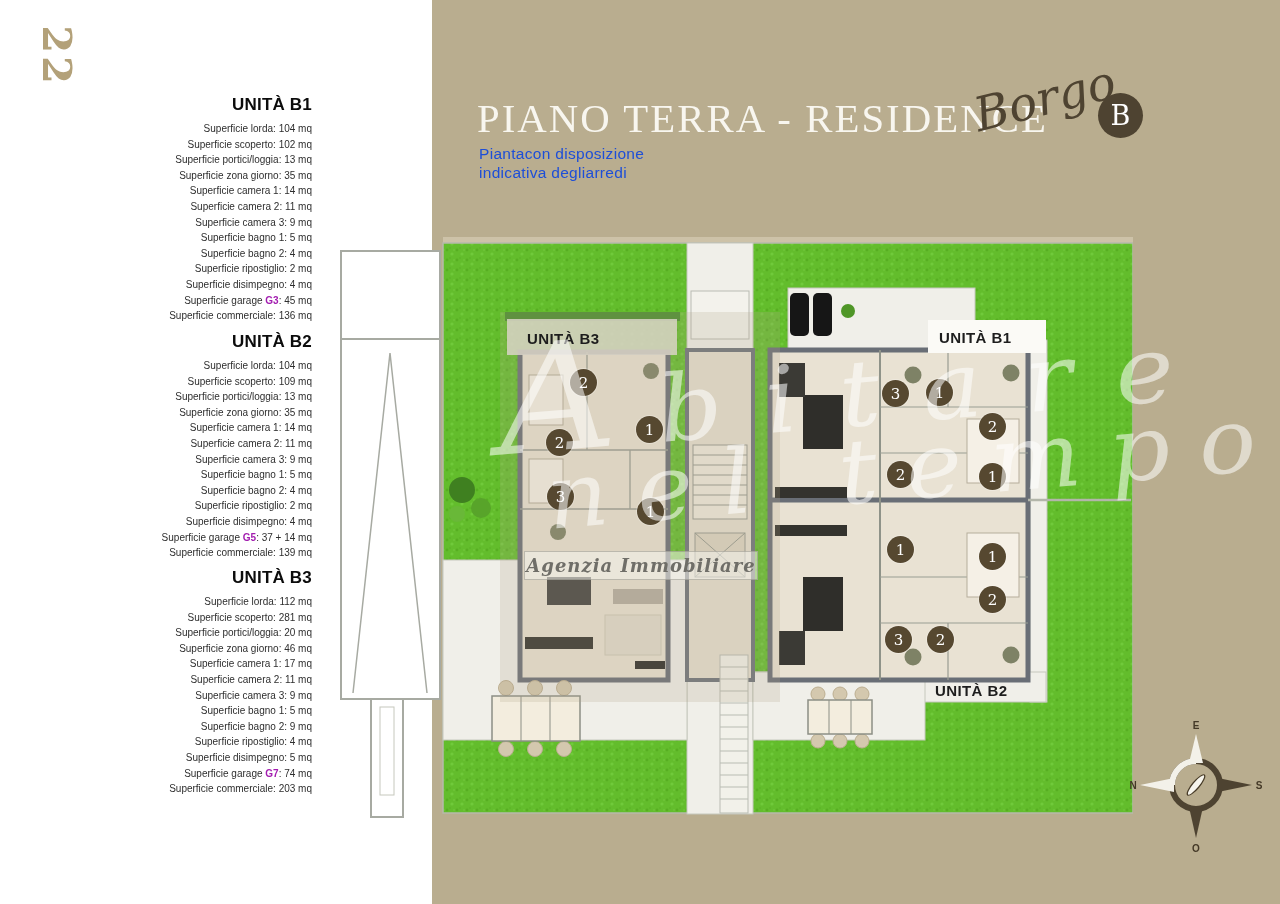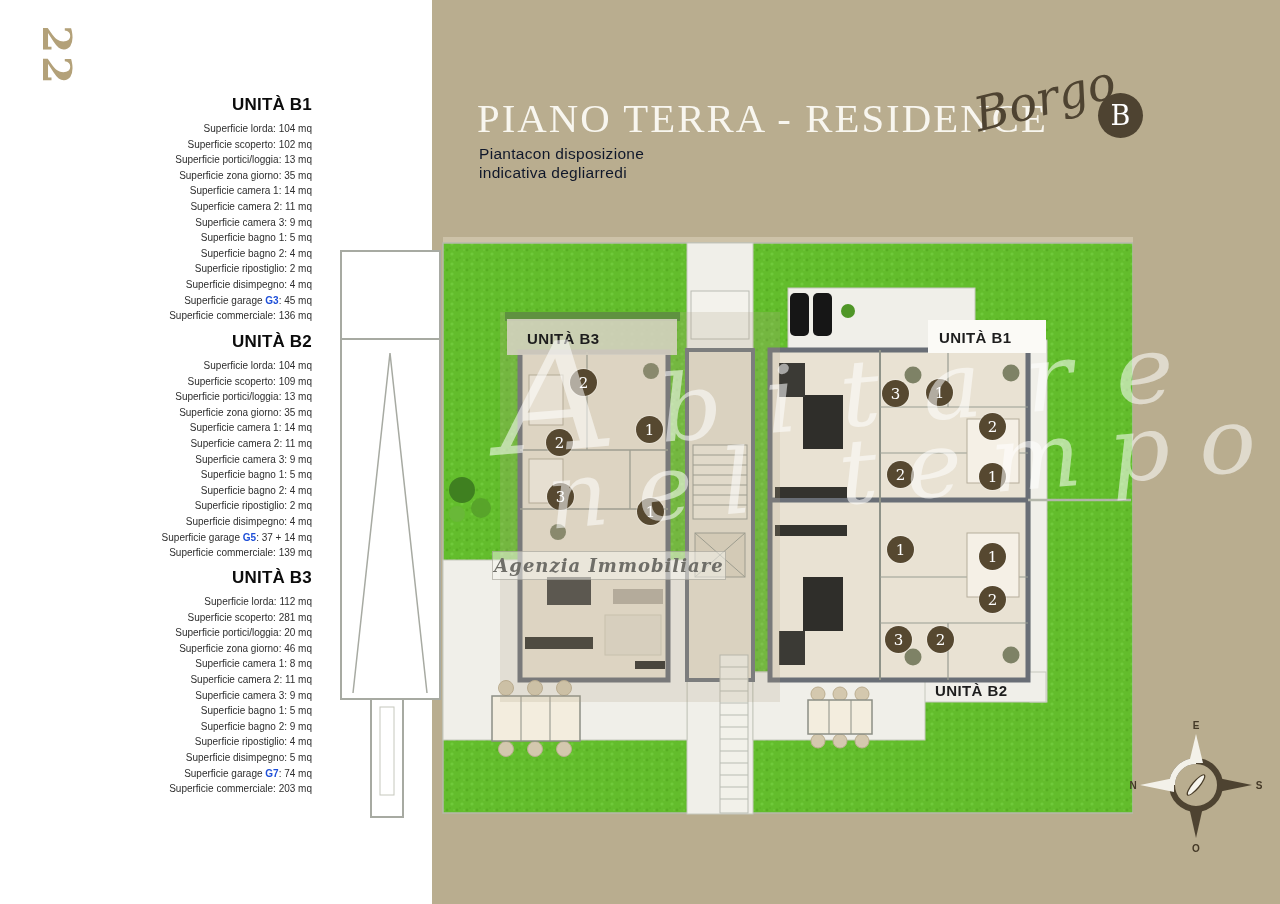--- a/index.html
+++ b/index.html
@@ -18,37 +18,37 @@
     letter-spacing:3px;color:var(--gold,#b3a179);
   }
   
   .title{
     position:absolute;left:477px;top:95px;
     font-family:"Liberation Serif",serif;font-size:40px;font-weight:500;
     letter-spacing:2px;color:#f8f6ef;white-space:nowrap;transform:scaleX(1.02);transform-origin:0 0;
   }
   .subtitle{
     position:absolute;left:479px;top:144px;
-    font-size:15.5px;line-height:19px;color:#0f172a;letter-spacing:0.3px;
+    font-size:15.5px;line-height:19px;color:#1d4ed8;letter-spacing:0.3px;
   }
   .brand-script{
     position:absolute;left:975px;top:88px;width:170px;
     font-family:"DejaVu Serif",serif;font-style:italic;font-size:47px;
     color:var(--dark-brown,#4e4331);transform:rotate(-14deg);transform-origin:0 50%;
   }
   .brand-badge{
     position:absolute;left:1098px;top:93px;width:45px;height:45px;border-radius:50%;
     background:var(--dark-brown,#4e4331);display:flex;align-items:center;justify-content:center;
     font-family:"DejaVu Serif",serif;font-size:27px;color:#ffffff;
   }
   
   .unit-block{position:absolute;left:40px;width:272px;text-align:right;}
   .unit-block h3{margin:0 0 6px 0;font-size:17px;font-weight:bold;color:#0c0c0c;letter-spacing:0.2px;}
   .spec{font-size:10px;line-height:15.6px;color:#2e2e2e;}
-  .spec b{color:#1d4ed8;}
+  .spec b{color:#a21caf;}
   .unit-b1{top:95px;} .unit-b2{top:332px;} .unit-b3{top:568px;}
   
   .plan{position:absolute;left:335px;top:237px;width:798px;height:583px;}
   .plan-label{
     position:absolute;font-size:15px;font-weight:bold;color:#1d1d1d;
     letter-spacing:0.4px;white-space:nowrap;
   }
   .badge{
     position:absolute;width:27px;height:27px;border-radius:50%;
     background:var(--badge,#564830);color:#fff;
@@ -58,21 +58,21 @@
   }
   
   .wm-line{
     position:absolute;font-family:"DejaVu Serif",serif;font-style:italic;
     color:rgba(255,255,255,0.55);transform-origin:0 0;white-space:nowrap;pointer-events:none;
   }
   .wm1{left:492px;top:348px;font-size:92px;letter-spacing:40px;line-height:110px;transform:scaleX(1.08) rotate(-5deg);display:block;}
   .wm1::first-letter{font-size:150px;}
   .wm2{left:542px;top:446px;font-size:90px;letter-spacing:27px;line-height:104px;transform:scaleX(1.06) rotate(-5deg);}
   .wm-agency{
-    position:absolute;left:492px;top:551px;width:232px;height:27px;
+    position:absolute;left:524px;top:551px;width:232px;height:27px;
     background:rgba(248,247,242,0.5);border:1px solid rgba(130,128,118,0.45);
     display:flex;align-items:center;justify-content:center;
     font-family:"DejaVu Serif",serif;font-style:italic;font-weight:bold;
     font-size:18px;color:#6f6e68;letter-spacing:1px;
   }
   .compass{position:absolute;left:1126px;top:718px;}
 </style>
 </head>
 <body>
 
@@ -121,21 +121,21 @@
   <div class="spec"><span>Superficie garage </span><b>G5</b><span>: 37 + 14 mq</span></div>
   <div class="spec">Superficie commerciale: 139 mq</div>
 </div>
 
 <div class="unit-block unit-b3">
   <h3>UNITÀ B3</h3>
   <div class="spec">Superficie lorda: 112 mq</div>
   <div class="spec">Superficie scoperto: 281 mq</div>
   <div class="spec">Superficie portici/loggia: 20 mq</div>
   <div class="spec">Superficie zona giorno: 46 mq</div>
-  <div class="spec">Superficie camera 1: 8 mq</div>
+  <div class="spec">Superficie camera 1: 17 mq</div>
   <div class="spec">Superficie camera 2: 11 mq</div>
   <div class="spec">Superficie camera 3: 9 mq</div>
   <div class="spec">Superficie bagno 1: 5 mq</div>
   <div class="spec">Superficie bagno 2: 9 mq</div>
   <div class="spec">Superficie ripostiglio: 4 mq</div>
   <div class="spec">Superficie disimpegno: 5 mq</div>
   <div class="spec"><span>Superficie garage </span><b>G7</b><span>: 74 mq</span></div>
   <div class="spec">Superficie commerciale: 203 mq</div>
 </div>
 

